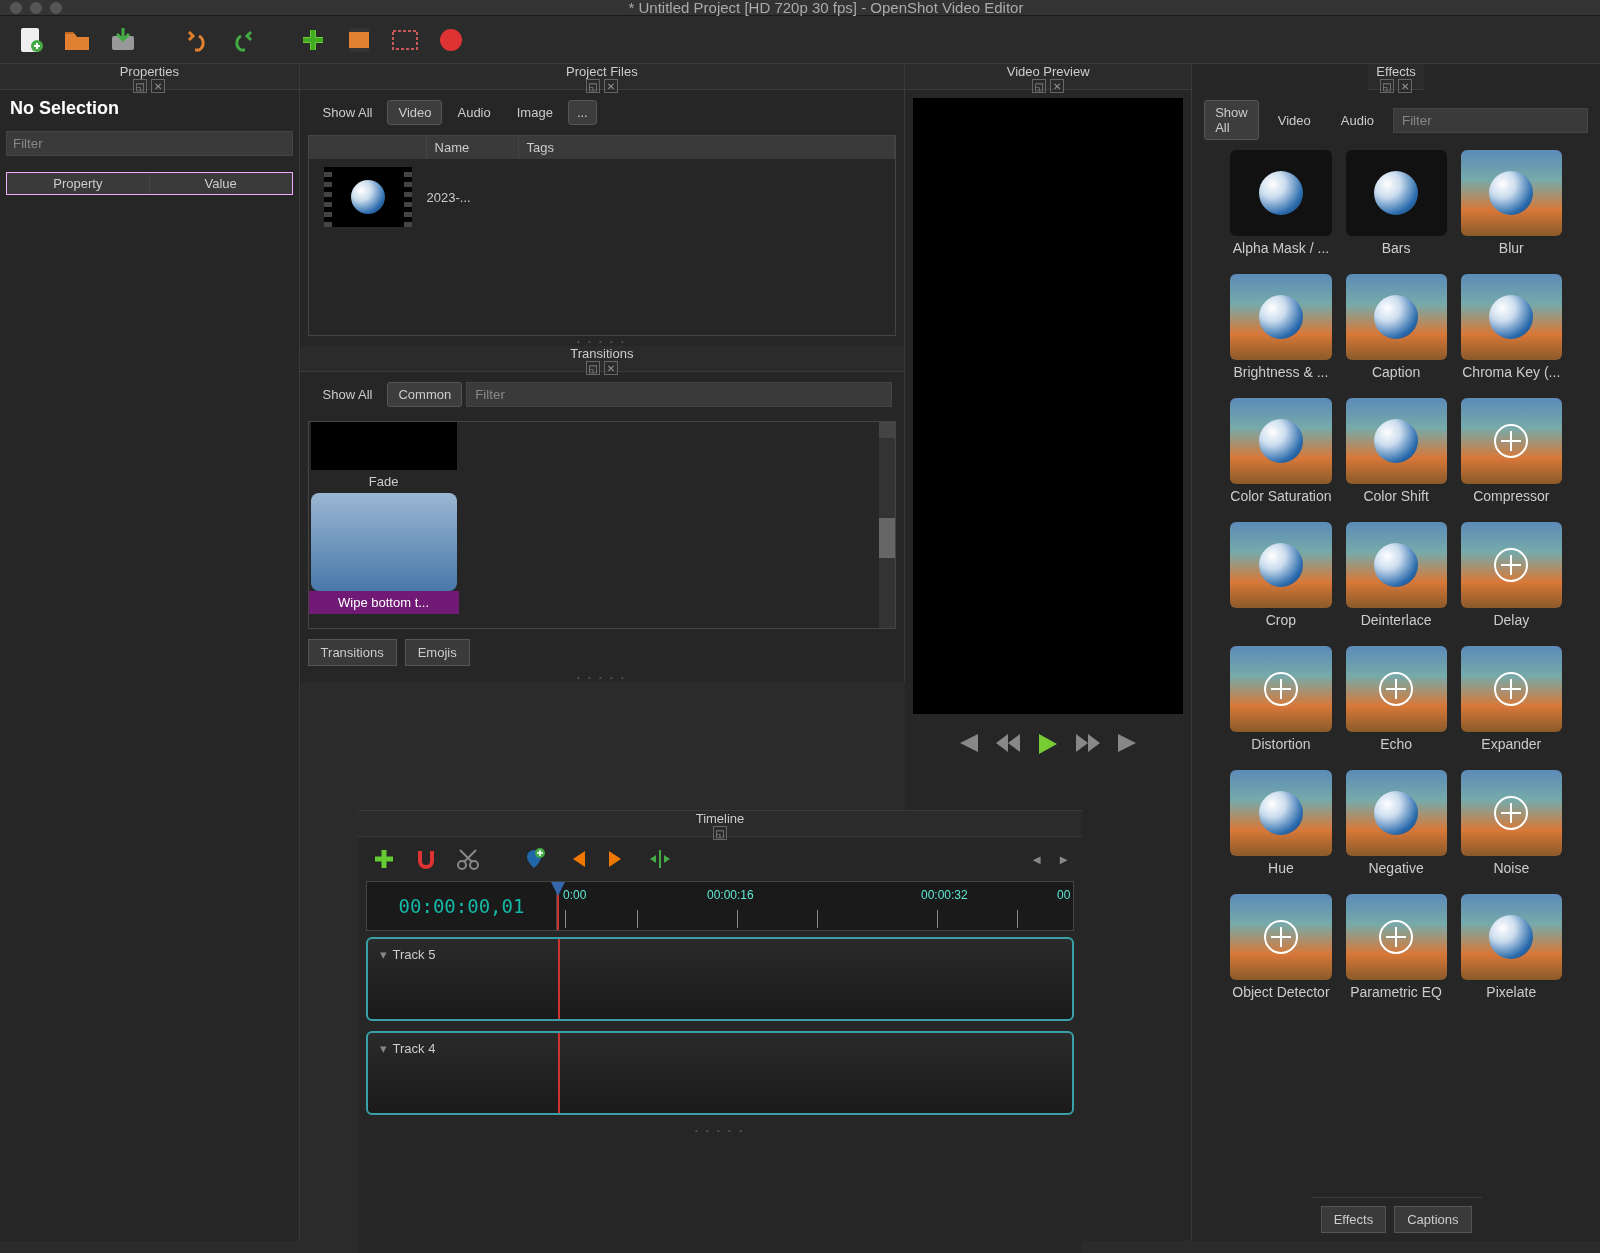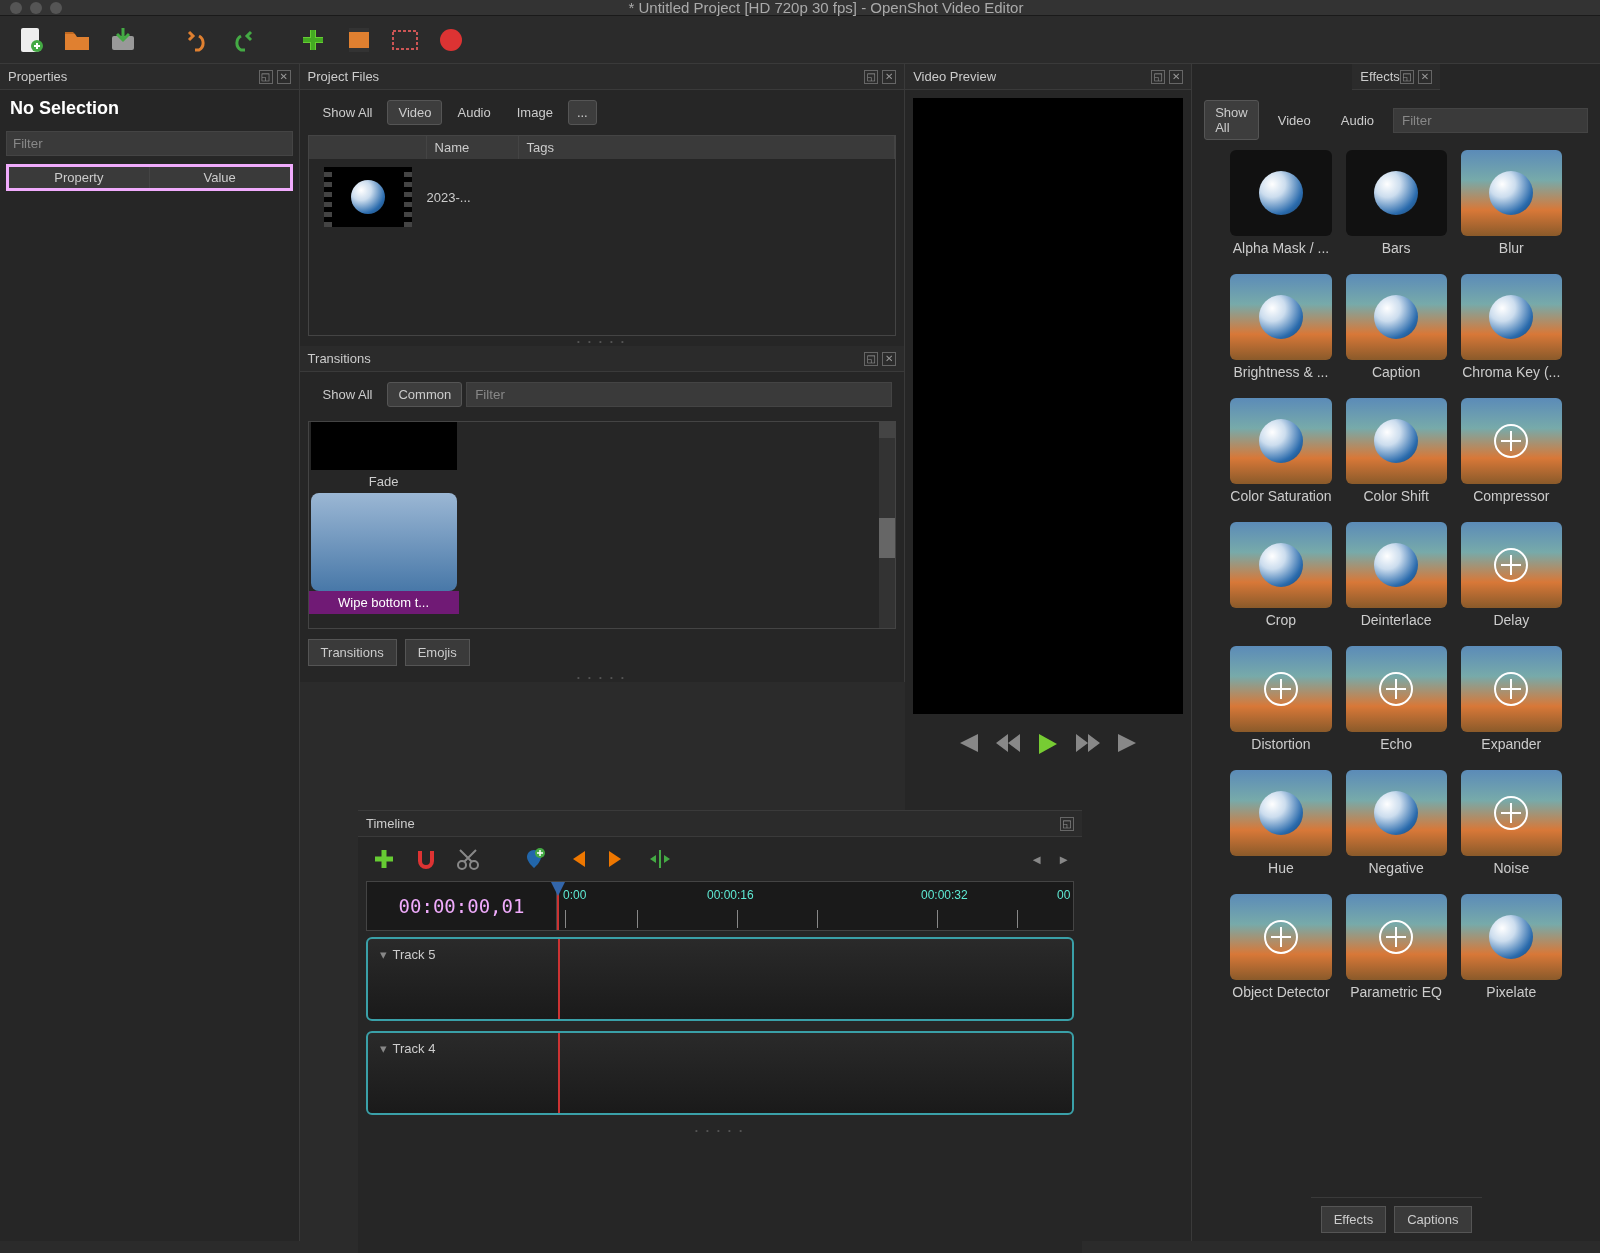--- a/index.html
+++ b/index.html
@@ -7,30 +7,30 @@
 .titlebar { height: 16px; background: #333; display: flex; align-items: center; padding: 0 10px; border-bottom: 1px solid #1a1a1a; }
 .traffic-lights { display: flex; gap: 8px; }
 .traffic-lights span { width: 12px; height: 12px; border-radius: 50%; background: #555; }
 .title { flex: 1; text-align: center; color: #aaa; font-size: 15px; font-weight: 500; }
 
 .toolbar { height: 48px; background: #2b2b2b; display: flex; align-items: center; padding: 0 15px; gap: 14px; border-bottom: 1px solid #3a3a3a; }
 .tb-btn { width: 32px; height: 32px; display: flex; align-items: center; justify-content: center; cursor: pointer; }
 
 .workspace { display: flex; height: calc(100% - 76px); }
 
-.panel-header { height: 26px; background: #2b2b2b; display: flex; align-items: center; padding: 0 8px; color: #ccc; font-size: 13px; border-bottom: 1px solid #3a3a3a; }
+.panel-header { height: 26px; background: #2b2b2b; display: flex; align-items: center; padding: 0 8px; color: #ccc; font-size: 13px; border-bottom: 1px solid #3a3a3a; flex-direction: column; }
 .panel-header .spacer { flex: 1; }
 .panel-ctrls { display: flex; gap: 4px; }
 .panel-ctrls span { width: 14px; height: 14px; border: 1px solid #666; font-size: 10px; display:flex; align-items:center; justify-content:center; color:#999; cursor:pointer;}
 
 
 .props { width: 358px; display: flex; flex-direction: column; background: #262626; border-right: 1px solid #3a3a3a; }
 .props .nosel { padding: 8px 10px; font-size: 18px; font-weight: bold; color: #fff; }
 .props input.filter { margin: 4px 6px; background: #3a3a3a; border: 1px solid #444; color: #ccc; padding: 4px 6px; width: calc(100% - 12px); }
-.pv-head { display: flex; background: #3a3a3a; border: 3px solid #f0abfc; margin: 4px 6px 0 6px;}
+.pv-head { display: flex; background: #3a3a3a; border: 1px solid #f0abfc; margin: 12px 6px 0 6px;}
 .pv-head div { flex:1; text-align:center; padding:3px 0; border-right:1px solid #444;}
 .pv-head div:last-child{border-right:none;}
 
 
 .midcol { width: 724px; display: flex; flex-direction: column; }
 
 .pfiles { background:#262626; border-right:1px solid #3a3a3a;}
 .filter-tabs { display:flex; gap:4px; padding:10px 12px; align-items:center; }
 .ftab { padding:4px 10px; color:#ccc; cursor:pointer; border:1px solid transparent; border-radius:3px;}
 .ftab.active { background:#3d3d3d; border:1px solid #555;}
@@ -61,21 +61,21 @@
 .trans-sb .up,.trans-sb .dn{height:16px; background:#444;}
 .trans-sb .thumb{height:40px; background:#666; margin-top:80px;}
 
 .bottom-tabs{display:flex; gap:8px; padding:6px 8px;}
 .btab{padding:5px 12px; border:1px solid #555; background:#3a3a3a; cursor:pointer;}
 .timeline-panel{border-top:1px solid #3a3a3a;}
 .tl-toolbar{display:flex; align-items:center; padding:8px 12px; gap:14px;}
 .tl-toolbar .spacer{flex:1;}
 .tl-btn{width:28px; height:28px; display:flex; align-items:center; justify-content:center; cursor:pointer;}
 .tl-ruler{display:flex; background:#1a1a1a; border:1px solid #444; height:50px; margin:0 8px;}
-.tl-tc{width:190px; display:flex; align-items:center; justify-content:center; font-size:19px; color:#f0abfc; border-right:1px solid #444; font-family:monospace;}
+.tl-tc{width:190px; display:flex; align-items:center; justify-content:center; font-size:19px; color:#14b8a6; border-right:1px solid #444; font-family:monospace;}
 .tl-marks{flex:1; position:relative; padding-top:6px;}
 .tl-mark{position:absolute; top:6px; font-size:12px; color:#5eead4;}
 .tl-tick{position:absolute; top:28px; width:1px; height:18px; background:#888;}
 .playhead{position:absolute; left:0; top:0; bottom:0; width:2px; background:#c33;}
 .playhead::before{content:""; position:absolute; top:0; left:-6px; width:14px; height:14px; background:#36a; clip-path:polygon(0 0,100% 0,50% 100%);}
 
 .tracks{margin:6px 8px 0 8px;}
 .track{border:2px solid #3aa0a8; border-radius:6px; height:84px; margin-bottom:10px; display:flex; background:linear-gradient(180deg,#2a2a2a,#1a1a1a); position:relative; overflow:hidden;}
 .track-head{width:190px; padding:8px 12px; display:flex; align-items:flex-start; gap:6px;}
 .track-head .chev{color:#888;}

